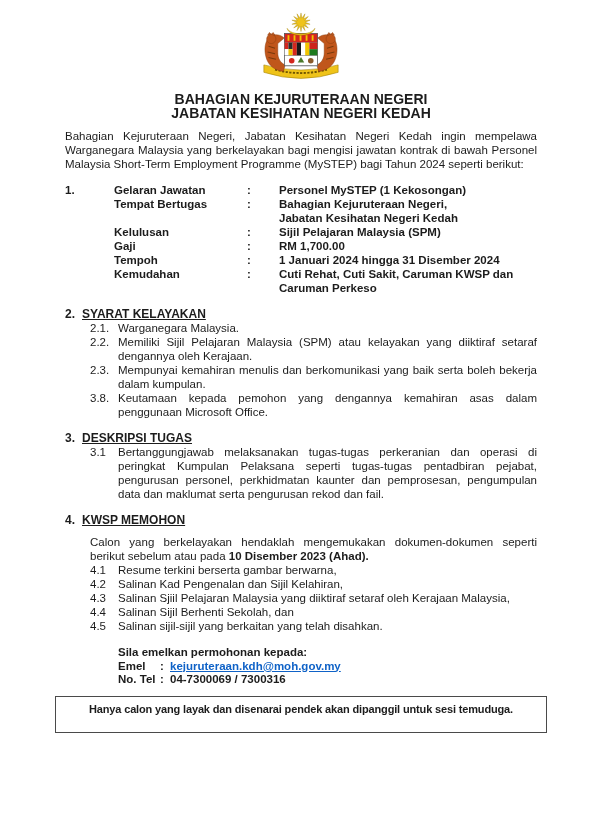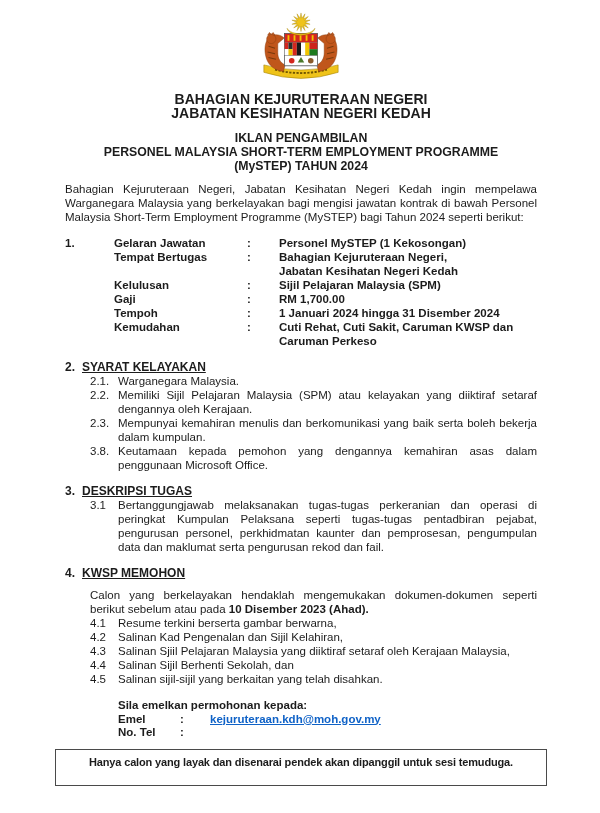--- a/index.html
+++ b/index.html
@@ -32,21 +32,21 @@
   .sec-title { text-decoration:underline; }
   .items { }
   .item { display:grid; grid-template-columns:28px 1fr; margin-left:25px; }
   .item-text { text-align:justify; }
   .sec-para { margin-left:25px; margin-top:8px; text-align:justify; }
   .b { font-weight:700; }
 
   
   .contact { margin-left:53px; margin-top:13px; line-height:13.5px; }
   .contact-heading { font-weight:700; }
-  .contact-row { display:grid; grid-template-columns:42px 10px 1fr; font-weight:700;gap:20px; }
+  .contact-row { display:grid; grid-template-columns:42px 10px 1fr; font-weight:700; }
   .c-email { color:#0F62C7; text-decoration:underline; cursor:pointer; }
 
   
   .notice-box {
     margin:9px -10px 0 -10px;
     border:1.5px solid #4a4a4a;
     padding:5px 6px 16px 6px;
     text-align:center; font-weight:700; font-size:11px; letter-spacing:-0.15px;
   }
 </style>
@@ -104,25 +104,20 @@
       </g>
 
       <path d="M40 17.5 C44 25.5 66 25.5 70 17.5 C68 27.5 42 27.5 40 17.5 Z" fill="#EFC319" stroke="#A07F00" stroke-width="0.4"></path>
       <polygon points="55,1 56,6.6 59.3,2 57.8,7.5 62.8,4.8 59.1,9.1 64.8,8.8 59.5,11 64.8,13.2 59.1,12.9 62.8,17.2 57.8,14.5 59.3,20 56,15.4 55,21 54,15.4 50.7,20 52.2,14.5 47.2,17.2 51,12.9 45.2,13.2 50.5,11 45.2,8.8 51,9.1 47.2,4.8 52.2,7.5 50.7,2 54,6.6" fill="#EFC319" stroke="#A07F00" stroke-width="0.4"></polygon>
     </svg>
   </div>
 
   <div class="org-line">BAHAGIAN KEJURUTERAAN NEGERI</div>
   <div class="org-line">JABATAN KESIHATAN NEGERI KEDAH</div>
 
-  <div class="title-block">
-    <div>IKLAN PENGAMBILAN</div>
-    <div>PERSONEL MALAYSIA SHORT-TERM EMPLOYMENT PROGRAMME</div>
-    <div>(MySTEP) TAHUN 2024</div>
-  </div>
 
   <p class="intro">Bahagian Kejuruteraan Negeri, Jabatan Kesihatan Negeri Kedah ingin mempelawa Warganegara Malaysia yang berkelayakan bagi mengisi jawatan kontrak di bawah Personel Malaysia Short-Term Employment Programme (MySTEP) bagi Tahun 2024 seperti berikut:</p>
 
   <div class="job-block">
     <div class="job-row">
       <div>1.</div>
       <div>Gelaran Jawatan</div>
       <div>:</div>
       <div class="prewrap">Personel MySTEP (1 Kekosongan)</div>
     </div>
@@ -225,20 +220,21 @@
   <div class="contact">
     <div class="contact-heading">Sila emelkan permohonan kepada:</div>
     <div class="contact-row">
       <span>Emel</span>
       <span>:</span>
       <a class="c-email" href="#">kejuruteraan.kdh@moh.gov.my</a>
     </div>
     <div class="contact-row">
       <span>No. Tel</span>
       <span>:</span>
+      <span>04-7300069 / 7300316</span>
     </div>
   </div>
 
   <div class="notice-box">
     <span>Hanya calon yang layak dan disenarai pendek akan dipanggil untuk sesi temuduga.</span>
   </div>
 
 </div>
 
 </body></html>

